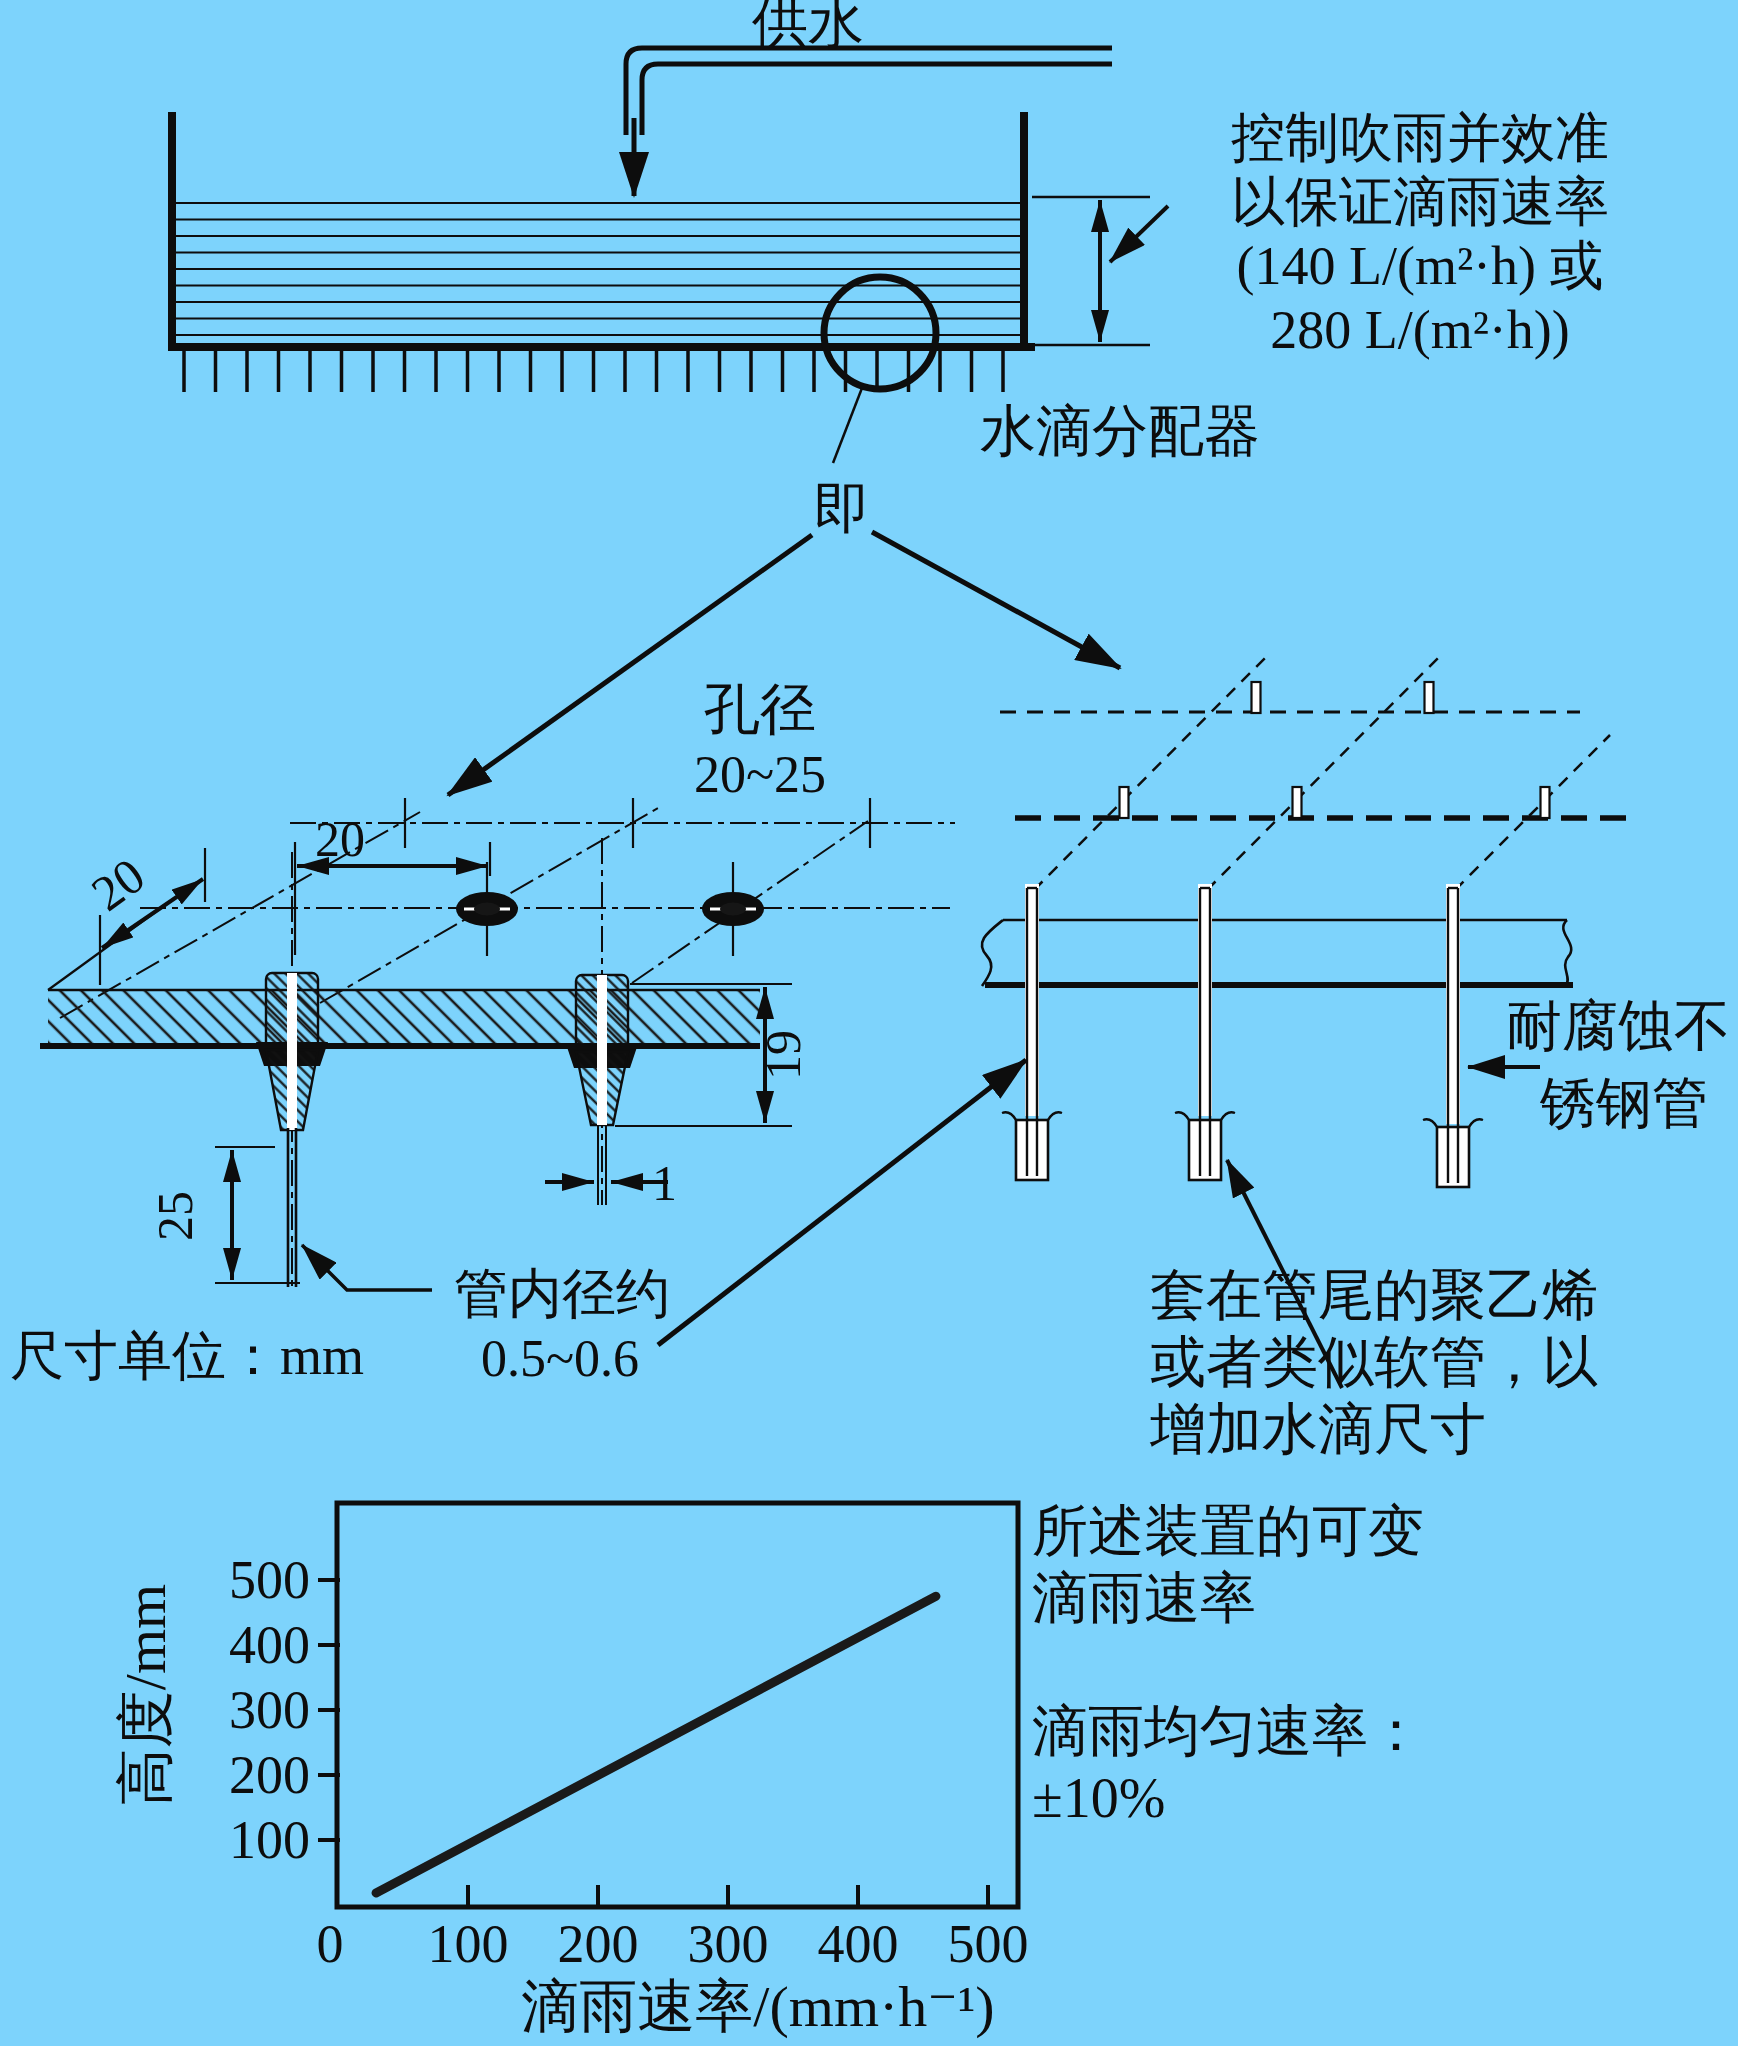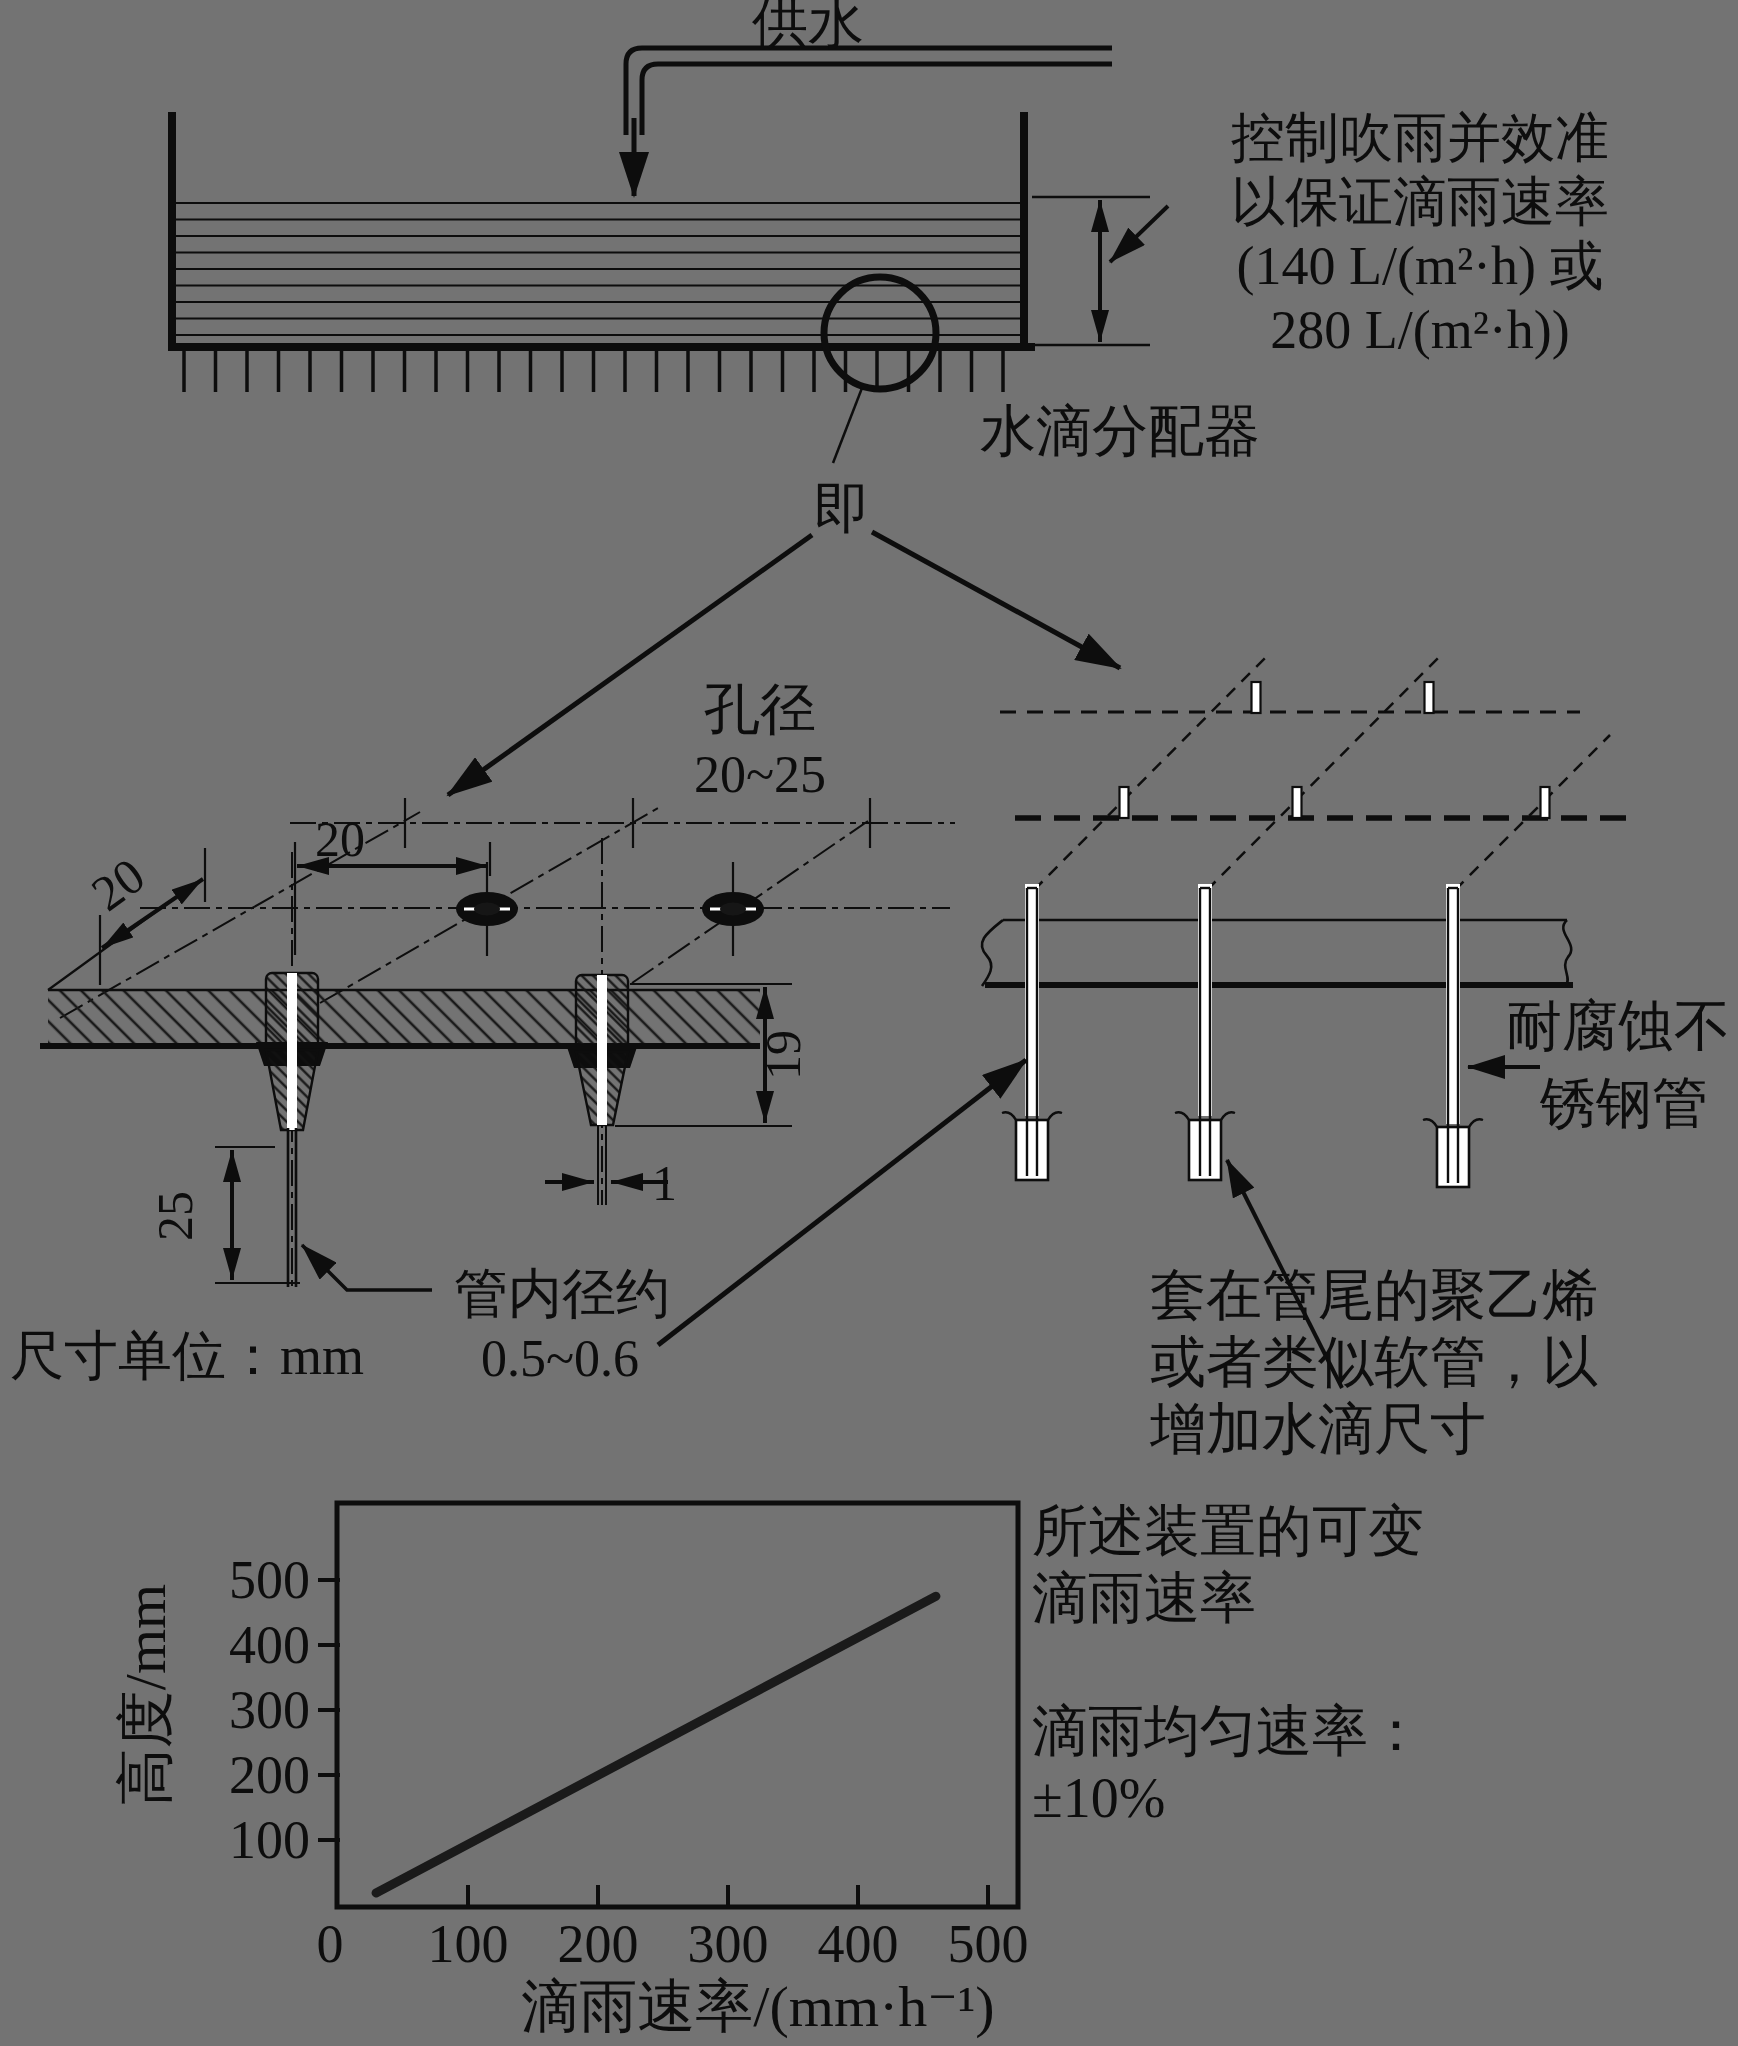--- a/index.html
+++ b/index.html
@@ -1,16 +1,16 @@
 <!DOCTYPE html>
 <html><head>
 <meta charset="utf-8">
 <style>
   html,body{margin:0;padding:0;background:#ffffff;}
-  .stage{width:1738px;height:2046px;position:relative;background:#737373;}
+  .stage{width:1738px;height:2046px;position:relative;background:#7dd3fc;}
   svg{display:block;}
   text{font-family:"Liberation Serif","DejaVu Serif",serif;fill:#0d0d0d;}
   .cn{font-size:56px;}
   .cn-s{font-size:54px;}
   .num{font-size:50px;}
   .tick{font-size:54px;}
   .axl{font-size:58px;}
   .ln{stroke:#0d0d0d;fill:none;}
 </style>
 </head>

